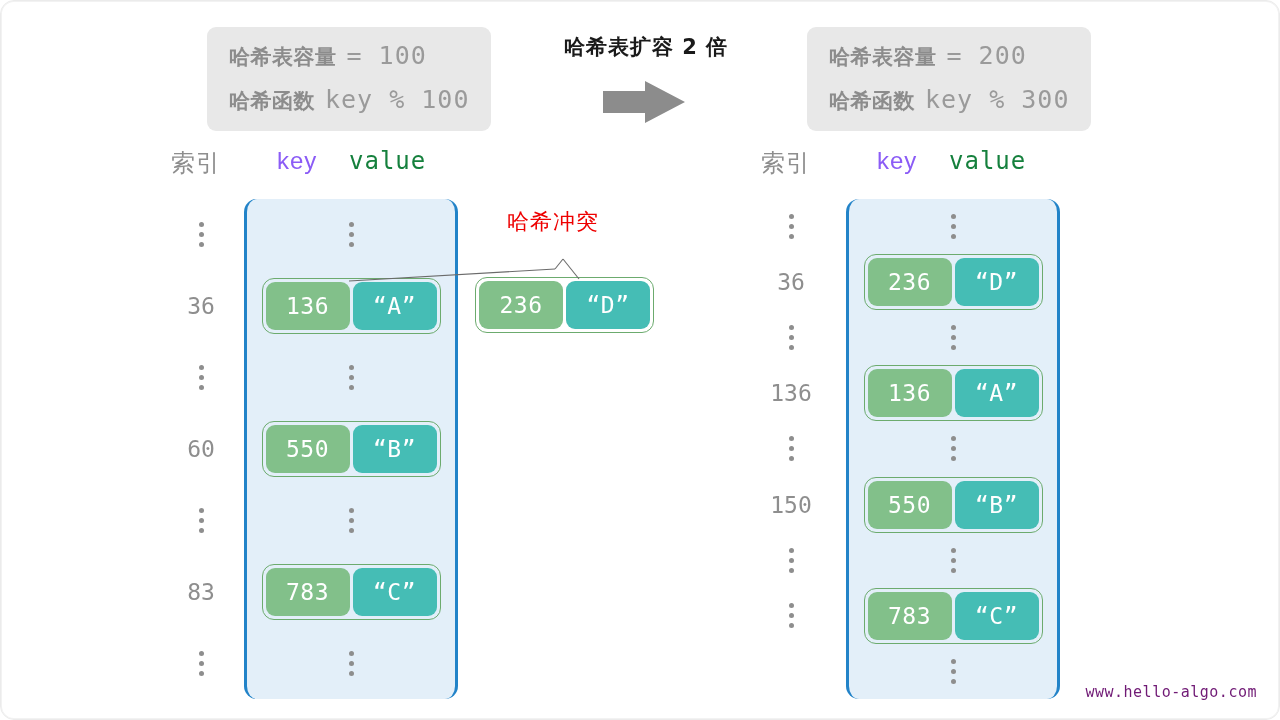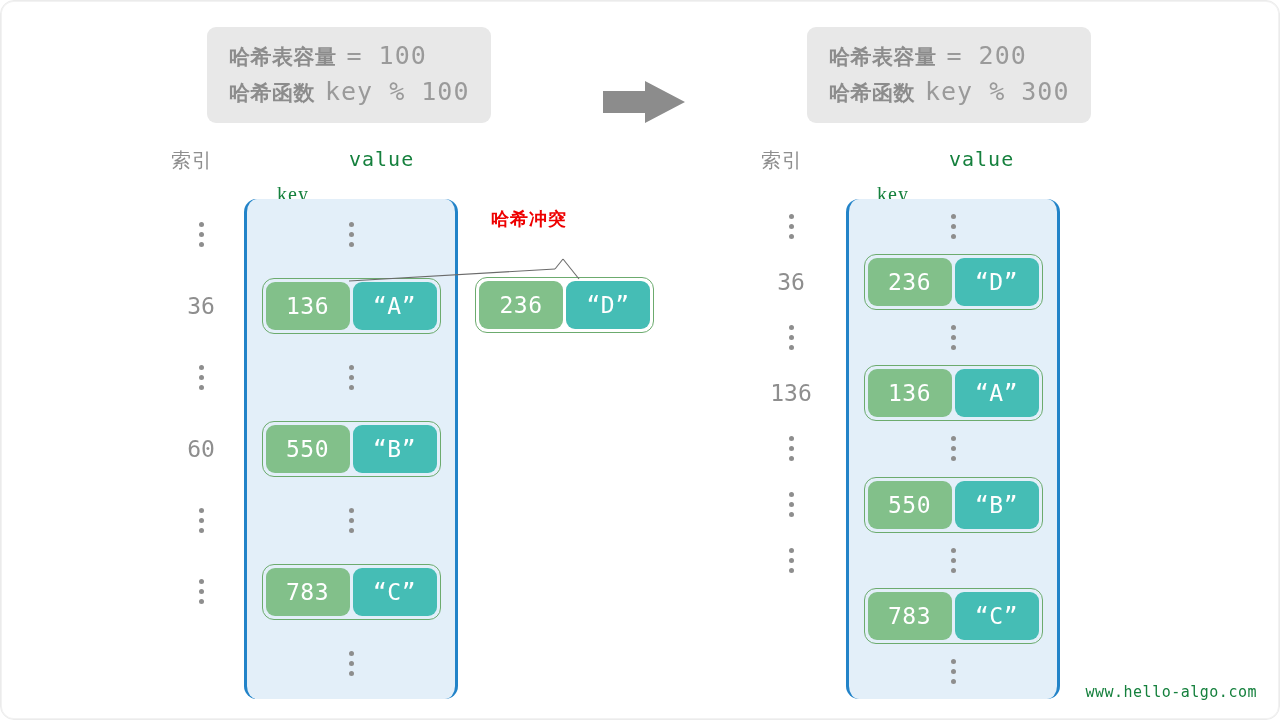--- a/index.html
+++ b/index.html
@@ -20,21 +20,21 @@
   }
 
   
   .info-box {
     position: absolute;
     background: #e8e8e8;
     border-radius: 9px;
     padding: 14px 22px 16px 22px;
     display: flex;
     flex-direction: column;
-    gap: 6px;
+    gap: 14px;
   }
   .info-line {
     display: flex;
     align-items: baseline;
     gap: 10px;
     white-space: nowrap;
   }
   .info-cn {
     font-family: "DejaVu Sans", "Liberation Sans", sans-serif;
     font-weight: bold;
@@ -65,32 +65,31 @@
   }
   #big-arrow {
     position: absolute;
     left: 598px; top: 76px;
     width: 90px; height: 50px;
   }
 
   
   .col-head {
     position: absolute;
-    font-size: 20px;
+    font-size: 24px;
     letter-spacing: 1px;
     white-space: nowrap;
   }
   .head-index {
     font-family: "DejaVu Sans", "Liberation Sans", sans-serif;
     color: #8e8e8e;
   }
   .head-key {
-    font-family: Liberation Serif, serif;
-    color: #15803d;
-    margin-top: 36px;
+    font-family: Liberation Sans, sans-serif;
+    color: #8b5cf6;
   }
   .head-value {
     font-family: "DejaVu Sans Mono", "Liberation Mono", monospace;
     color: #15803d;
   }
 
   
   .index-col {
     position: absolute;
     width: 90px;
@@ -170,60 +169,61 @@
 
   
   #floating-pair {
     position: absolute;
     left: 474px; top: 276px;
   }
 
   
   #collision-label {
     position: absolute;
-    left: 490px; top: 206px;
-    font-weight: bold;
-    font-size: 18px;
+    left: 506px; top: 206px;
+    font-weight: normal;
+    font-size: 22px;
     color: #ee0000;
     letter-spacing: 1px;
     white-space: nowrap;
   }
   #collision-lines {
     position: absolute;
     left: 330px; top: 230px;
     width: 300px; height: 80px;
     overflow: visible;
   }
 
   
   #watermark {
     position: absolute;
     right: 22px; bottom: 18px;
     font-family: "DejaVu Sans Mono", "Liberation Mono", monospace;
     font-size: 15px;
-    color: #15803d;
+    color: #701a75;
     letter-spacing: 0.5px;
   }
 </style>
 </head>
 <body>
 
 <div id="canvas">
 
   <div class="info-box" id="info-left">
     <div class="info-line">
       <span class="info-cn">哈希表容量</span>
       <span class="info-code">= 100</span>
     </div>
     <div class="info-line">
       <span class="info-cn">哈希函数</span>
       <span class="info-code">key % 100</span>
     </div>
   </div>
 
+  <div id="caption">哈希表扩容 2 倍</div>
   <svg id="big-arrow" viewBox="0 0 90 50">
     <polygon points="4,14 46,14 46,4 86,25 46,46 46,36 4,36" fill="#8c8c8c"></polygon>
   </svg>
 
   <div class="info-box" id="info-right">
     <div class="info-line">
       <span class="info-cn">哈希表容量</span>
       <span class="info-code">= 200</span>
     </div>
     <div class="info-line">
@@ -257,20 +257,21 @@
         </span>
       </div>
       <div class="index-cell" style="height: 71.4286px;">60</div>
       <div class="index-cell" style="height: 71.4286px;">
         <span class="vdots">
           <i></i>
           <i></i>
           <i></i>
         </span>
       </div>
+      <div class="index-cell" style="height: 71.4286px;">83</div>
       <div class="index-cell" style="height: 71.4286px;">
         <span class="vdots">
           <i></i>
           <i></i>
           <i></i>
         </span>
       </div>
     </div>
   <div class="bucket" id="left-bucket" style="left: 243px; top: 198px; width: 214px; height: 500px;">
       <div class="slot" style="height: 71.4286px;">
@@ -338,20 +339,21 @@
         </span>
       </div>
       <div class="index-cell" style="height: 55.5556px;">136</div>
       <div class="index-cell" style="height: 55.5556px;">
         <span class="vdots">
           <i></i>
           <i></i>
           <i></i>
         </span>
       </div>
+      <div class="index-cell" style="height: 55.5556px;">150</div>
       <div class="index-cell" style="height: 55.5556px;">
         <span class="vdots">
           <i></i>
           <i></i>
           <i></i>
         </span>
       </div>
       <div class="index-cell" style="height: 55.5556px;">
         <span class="vdots">
           <i></i>

